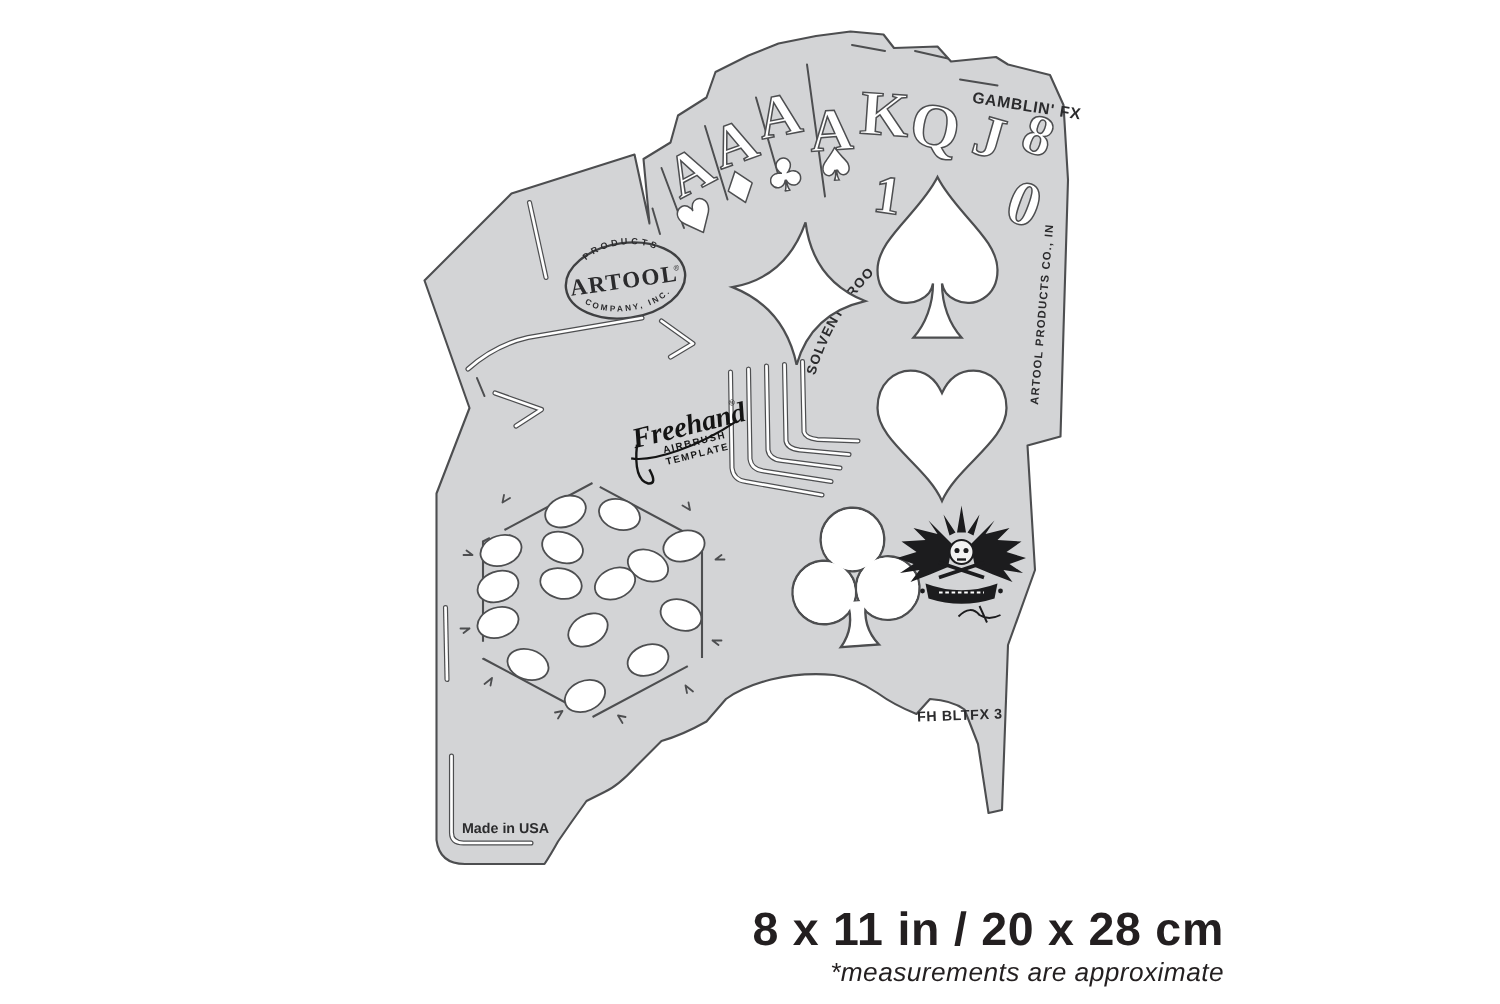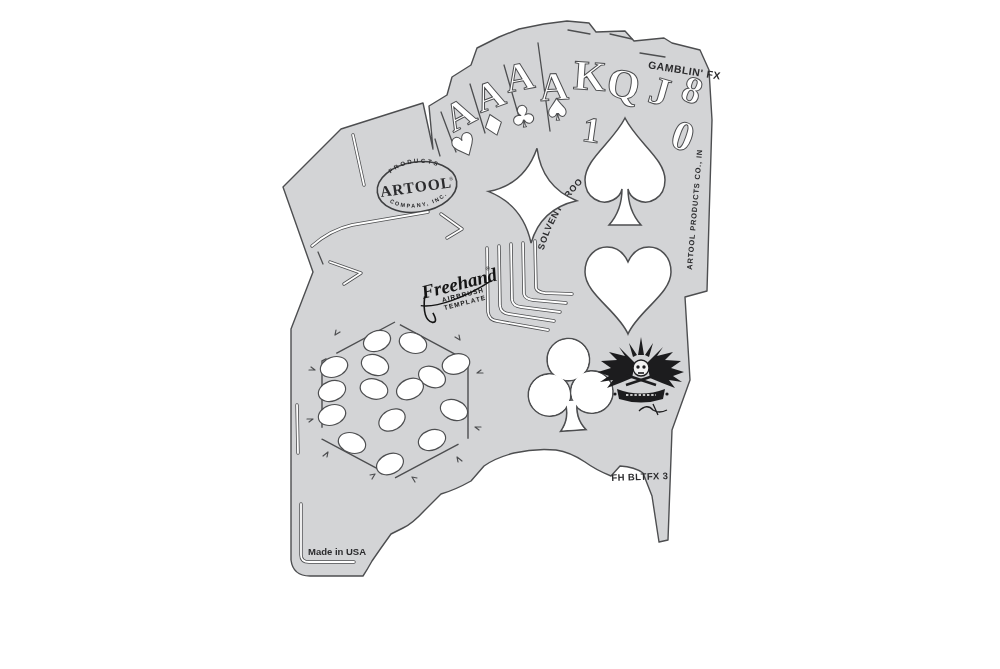--- a/index.html
+++ b/index.html
@@ -220,13 +220,17 @@
 
   <g>
     <use href="#cornerL" class="cut-dark"></use>
         <use href="#cornerL" class="cut-lite"></use>
     <use href="#leftSlit" class="cut-dark"></use>
         <use href="#leftSlit" class="cut-lite"></use>
   </g>
 </svg>
 
 
+<div class="caption">
+  <div class="size">8 x 11 in / 20 x 28 cm</div>
+  <div class="note">*measurements are approximate</div>
 </div>
+</div>
 
 </body></html>

